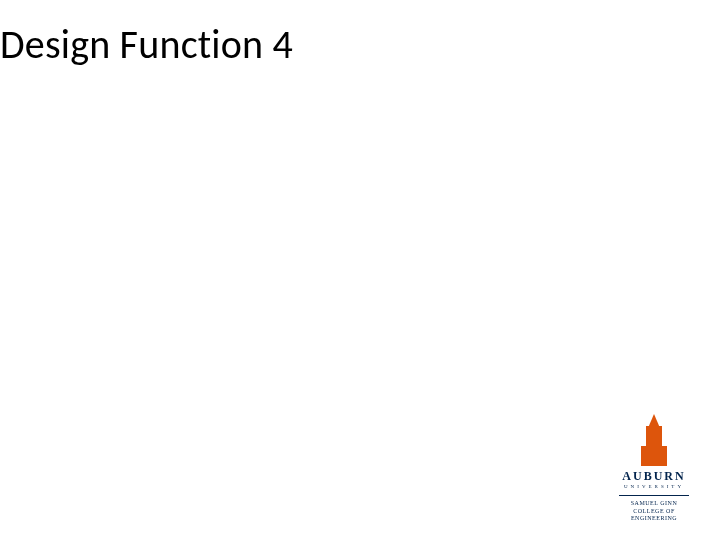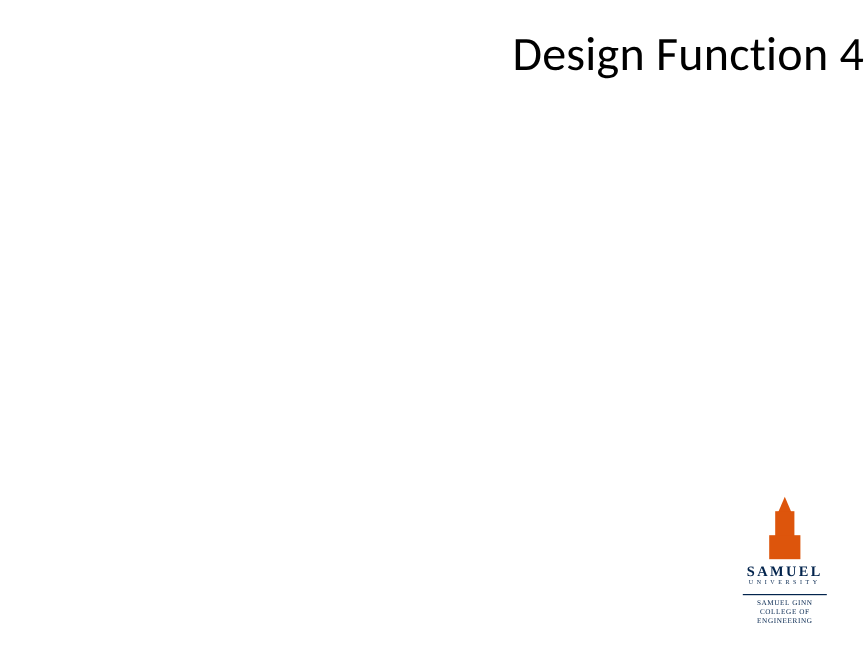--- a/index.html
+++ b/index.html
@@ -17,21 +17,21 @@
     width: 720px;
     height: 540px;
     position: relative;
     box-sizing: border-box;
   }
   .title {
     position: absolute;
     top: 20px;
     left: 0;
     width: 100%;
-    text-align: right;
+    text-align: left;
     font-size: 40px;
     font-weight: 400;
     color: #000;
     letter-spacing: 0.2px;
   }
   .body {
     position: absolute;
     top: 92px;
     left: 50px;
     right: 50px;
@@ -117,20 +117,20 @@
 
   <div class="title">Design Function 4</div>
 
 
   <div class="logo">
     <div class="tower">
       <div class="top"></div>
       <div class="mid"></div>
       <div class="base"></div>
     </div>
-    <div class="wordmark">SAMUEL</div>
+    <div class="wordmark">AUBURN</div>
     <div class="univ">UNIVERSITY</div>
     <div class="rule"></div>
     <div class="college">SAMUEL GINN</div>
     <div class="college">COLLEGE OF ENGINEERING</div>
   </div>
 
 </div>
 
 </body></html>

